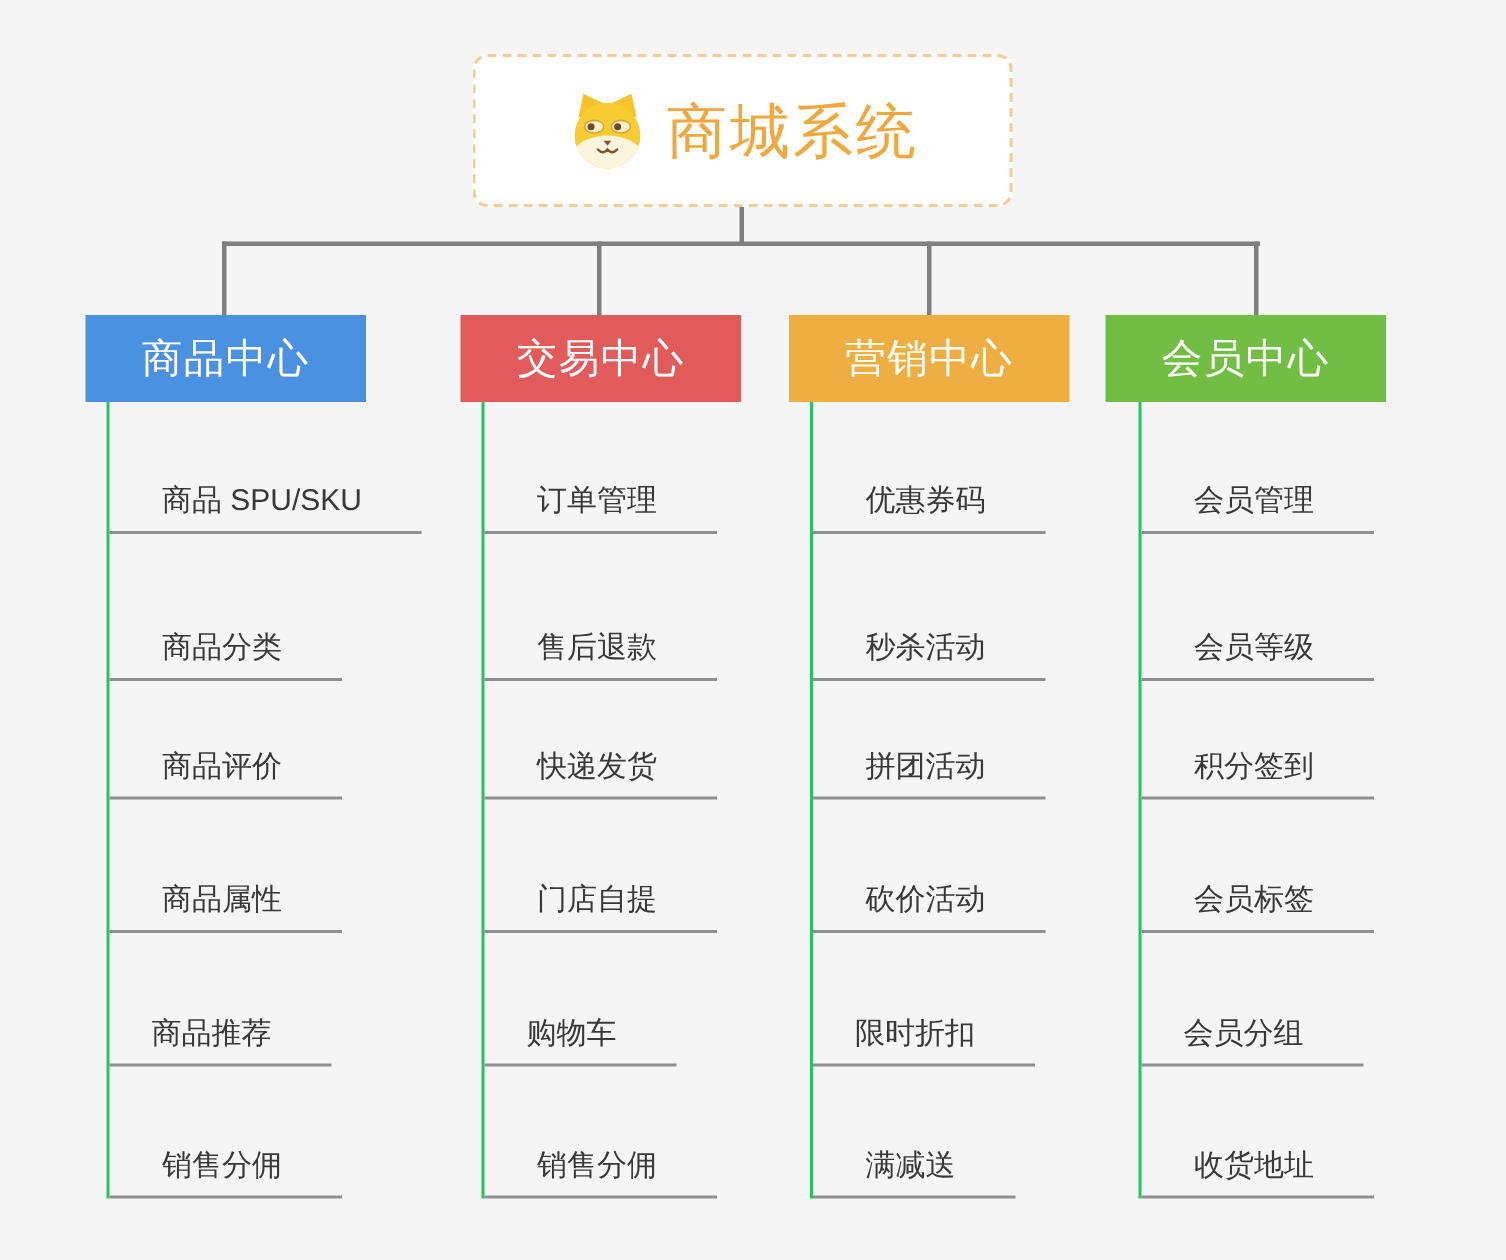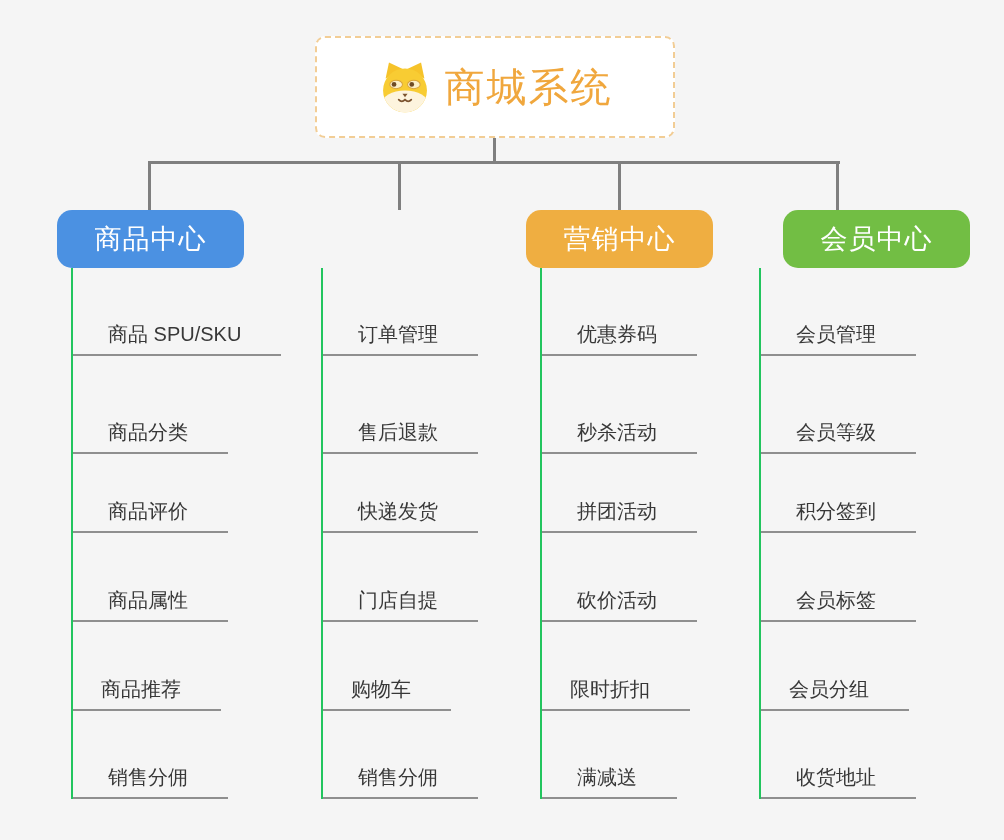--- a/index.html
+++ b/index.html
@@ -27,27 +27,27 @@
   
   .connector { position: absolute; background: #7F7F7F; }
   .stem  { left: 493px; top: 138px; width: 3px; height: 25px; }
   .hbar  { left: 148px; top: 161px; width: 692px; height: 3px; }
   .drop  { top: 161px; width: 3px; height: 49px; }
   .d0 { left: 148px; } .d1 { left: 398px; } .d2 { left: 618px; } .d3 { left: 836px; }
 
   
   .branch {
     position: absolute; top: 210px; width: 187px; height: 58px;
-    border-radius: 15px; color: #FFFFFF; font-size: 27px; letter-spacing: 1px;
+    border-radius: 0; color: #FFFFFF; font-size: 27px; letter-spacing: 1px;
     display: flex; align-items: center; justify-content: center;
   }
   .b0 { left: 57px;  background: #4B91E2; }
   .b1 { left: 307px; background: #E25B5B; }
   .b2 { left: 526px; background: #EFAE41; justify-content: center; }
-  .b3 { left: 783px; background: #72BE44; }
+  .b3 { left: 737px; background: #72BE44; }
 
   
   .column {
     position: absolute; top: 268px; height: 531px;
     border-left: 2px solid #22c55e;
   }
   .c0 { left: 71px; } .c1 { left: 321px; } .c2 { left: 540px; } .c3 { left: 759px; }
 
   .leaf {
     position: absolute; left: 0; width: max-content; white-space: nowrap;
@@ -87,20 +87,23 @@
         <path d="M29 40 L35 40 L32 44 Z" fill="#7C5430"></path>
         <path d="M24.5 47 q3.7 4.2 7.5 0 q3.8 4.2 7.5 0" stroke="#7C5430" stroke-width="2" fill="none" stroke-linecap="round"></path>
       </svg>
     </span>
     <span class="root-title">商城系统</span>
   </div>
 
   <div class="branch b0">
     <span>商品中心</span>
   </div>
+  <div class="branch b1">
+    <span>交易中心</span>
+  </div>
   <div class="branch b2">
     <span>营销中心</span>
   </div>
   <div class="branch b3">
     <span>会员中心</span>
   </div>
 
   <div class="column c0">
     <div class="leaf r0">商品 SPU/SKU</div>
     <div class="leaf r1">商品分类</div>

